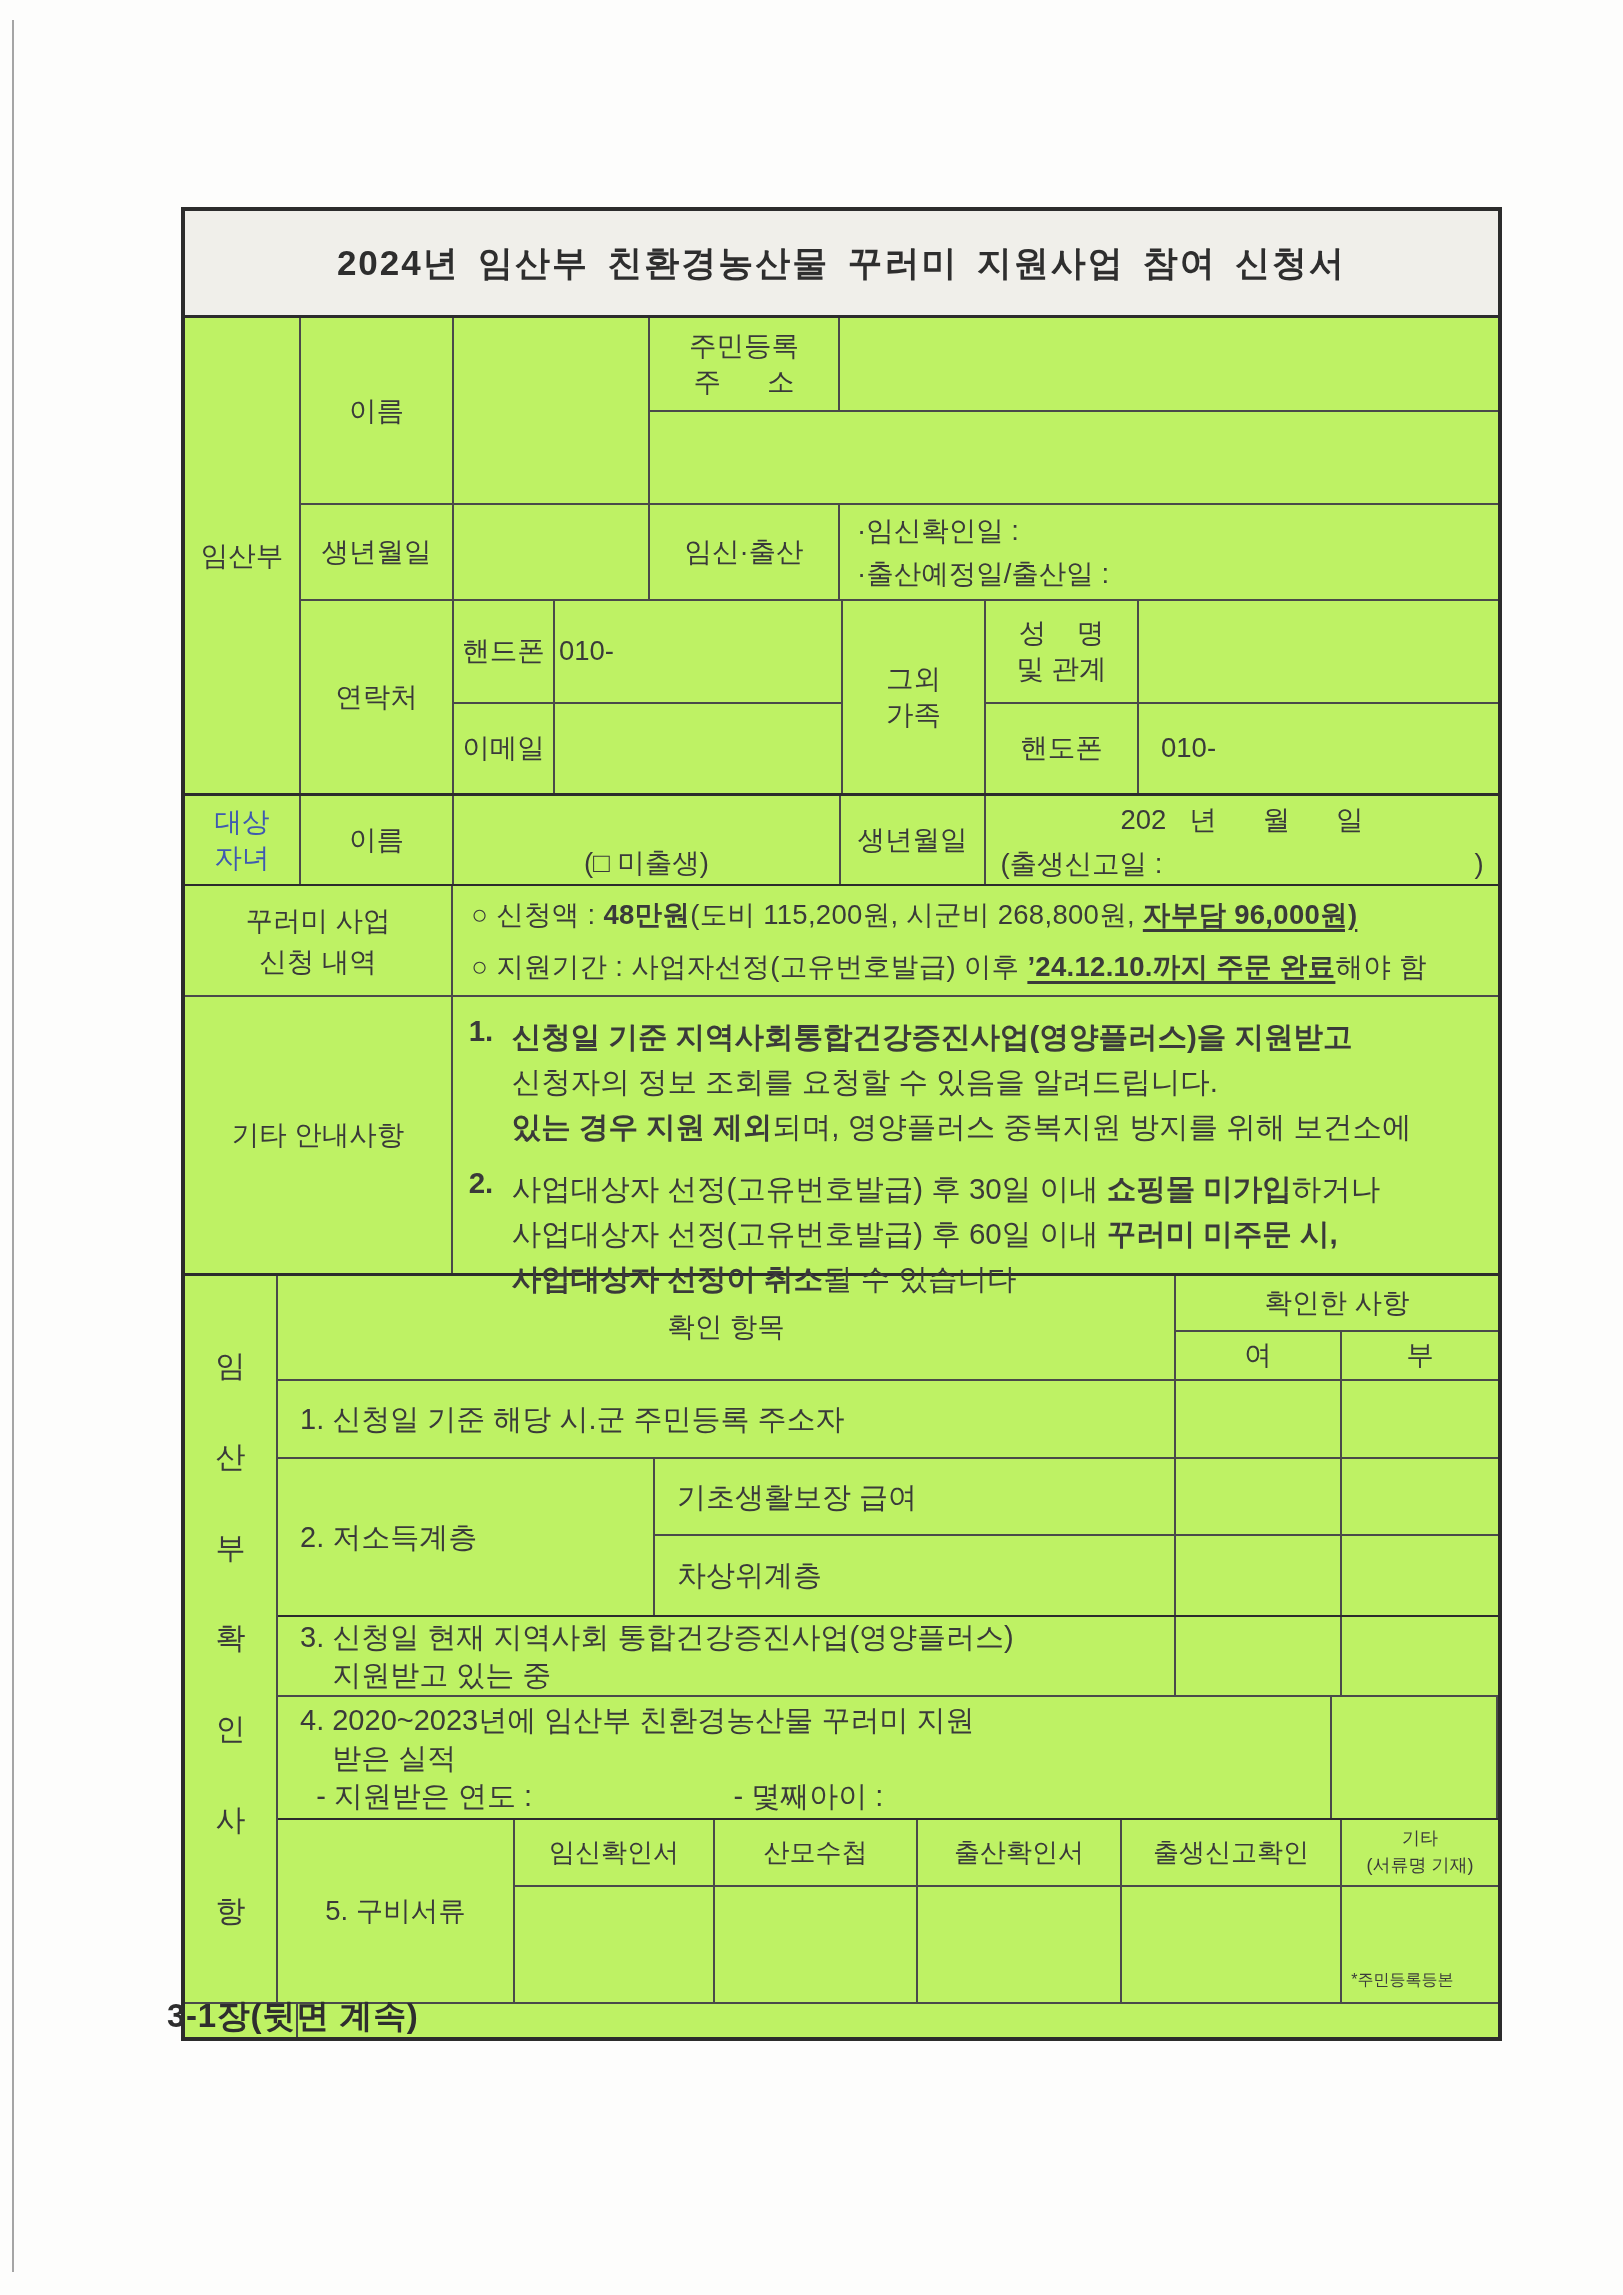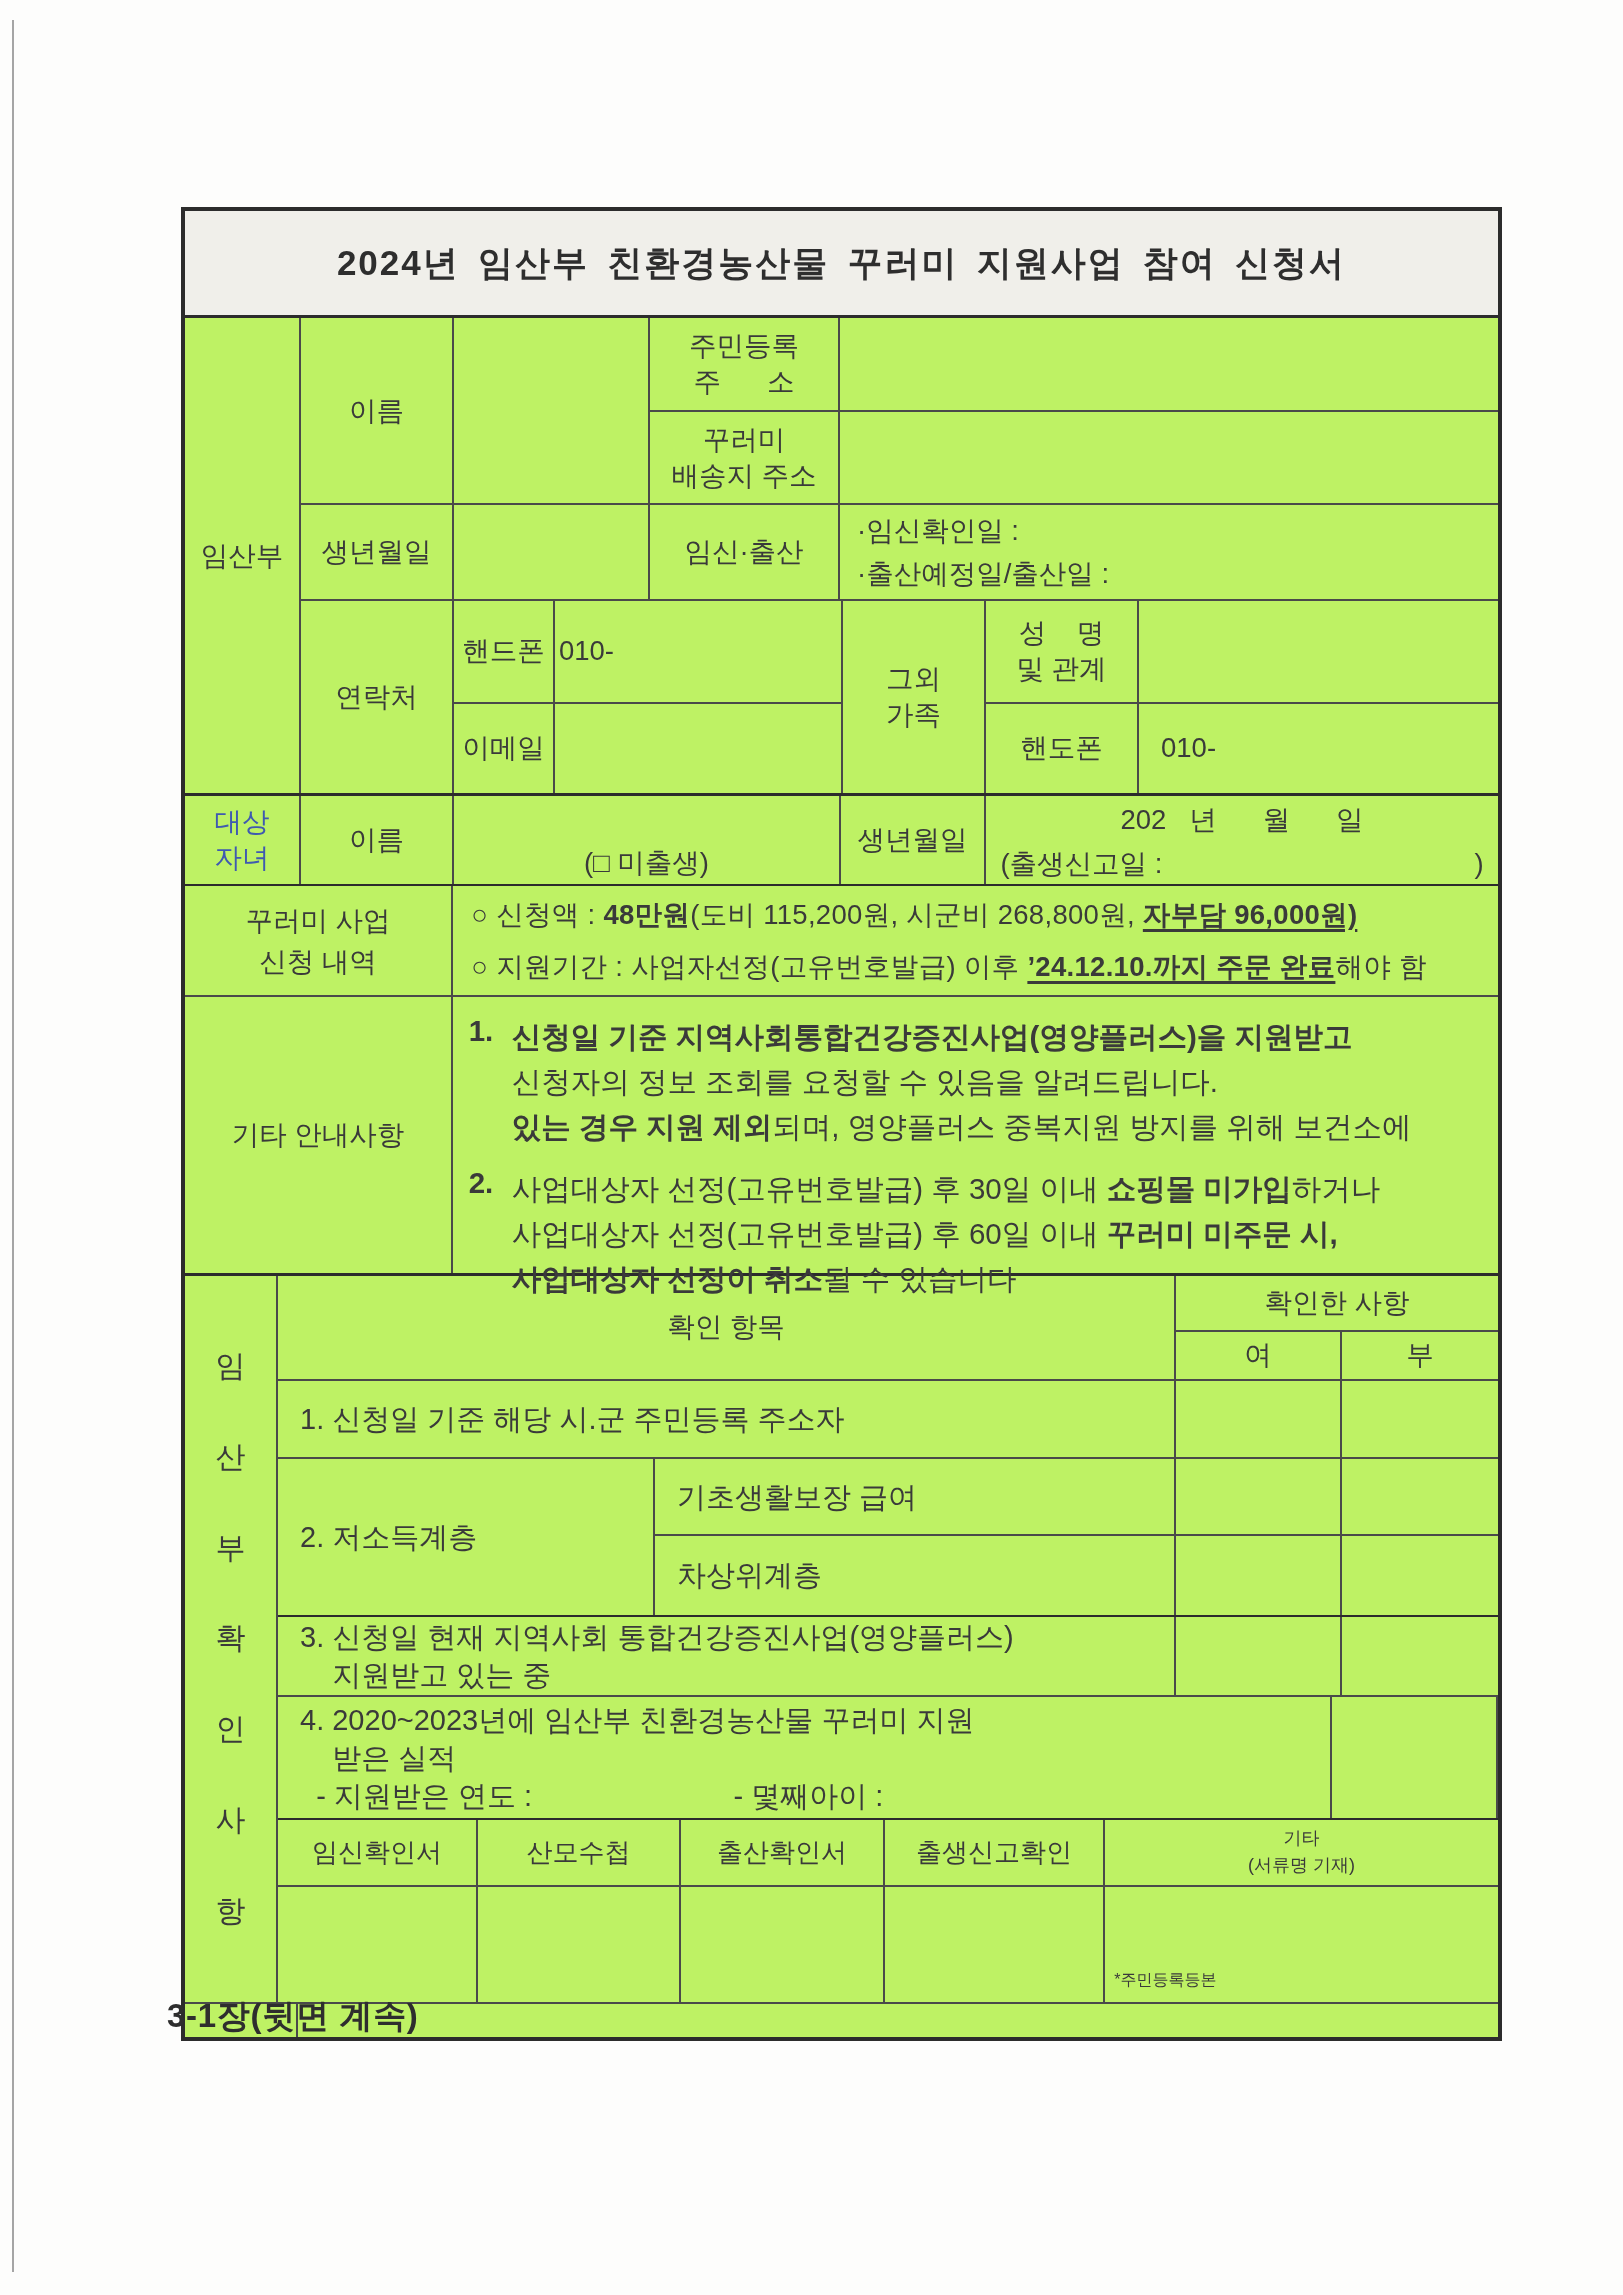--- a/index.html
+++ b/index.html
@@ -87,22 +87,20 @@
       <div class="r bb" style="height:189px">
         <div class="c br" style="width:153px">이름</div>
         <div class="br" style="width:196px"></div>
         <div class="col f1">
           <div class="r bb" style="height:94px">
             <div class="c br pre" style="width:190px">주민등록
 주      소</div>
             <div class="f1"></div>
           </div>
           <div class="r f1">
-            <div class="c br pre" style="width:190px">꾸러미
-배송지 주소</div>
             <div class="f1"></div>
           </div>
         </div>
       </div>
       <div class="r bb" style="height:96px">
         <div class="c br" style="width:153px">생년월일</div>
         <div class="br" style="width:196px"></div>
         <div class="c br" style="width:190px">임신·출산</div>
         <div class="f1 info-lines pre">·임신확인일 :
 ·출산예정일/출산일 :</div>
@@ -238,20 +236,21 @@
 
       <div class="r bb4" style="height:123px">
         <div class="cl br padL check-item pre" style="width:1054px">4. 2020~2023년에 임산부 친환경농산물 꾸러미 지원
     받은 실적
   - 지원받은 연도 :                         - 몇째아이 :</div>
         <div class="br" style="width:166px"></div>
         <div class="f1"></div>
       </div>
 
       <div class="r" style="height:183px">
+        <div class="c br" style="width:237px">5. 구비서류</div>
         <div class="col f1">
           <div class="r bb" style="height:67px">
             <div class="c br doc-head" style="width:200px">임신확인서</div>
             <div class="c br doc-head" style="width:203px">산모수첩</div>
             <div class="c br doc-head" style="width:204px">출산확인서</div>
             <div class="c br doc-head" style="width:220px">출생신고확인</div>
             <div class="c f1 doc-head-small pre">기타
 (서류명 기재)</div>
           </div>
           <div class="r f1">

